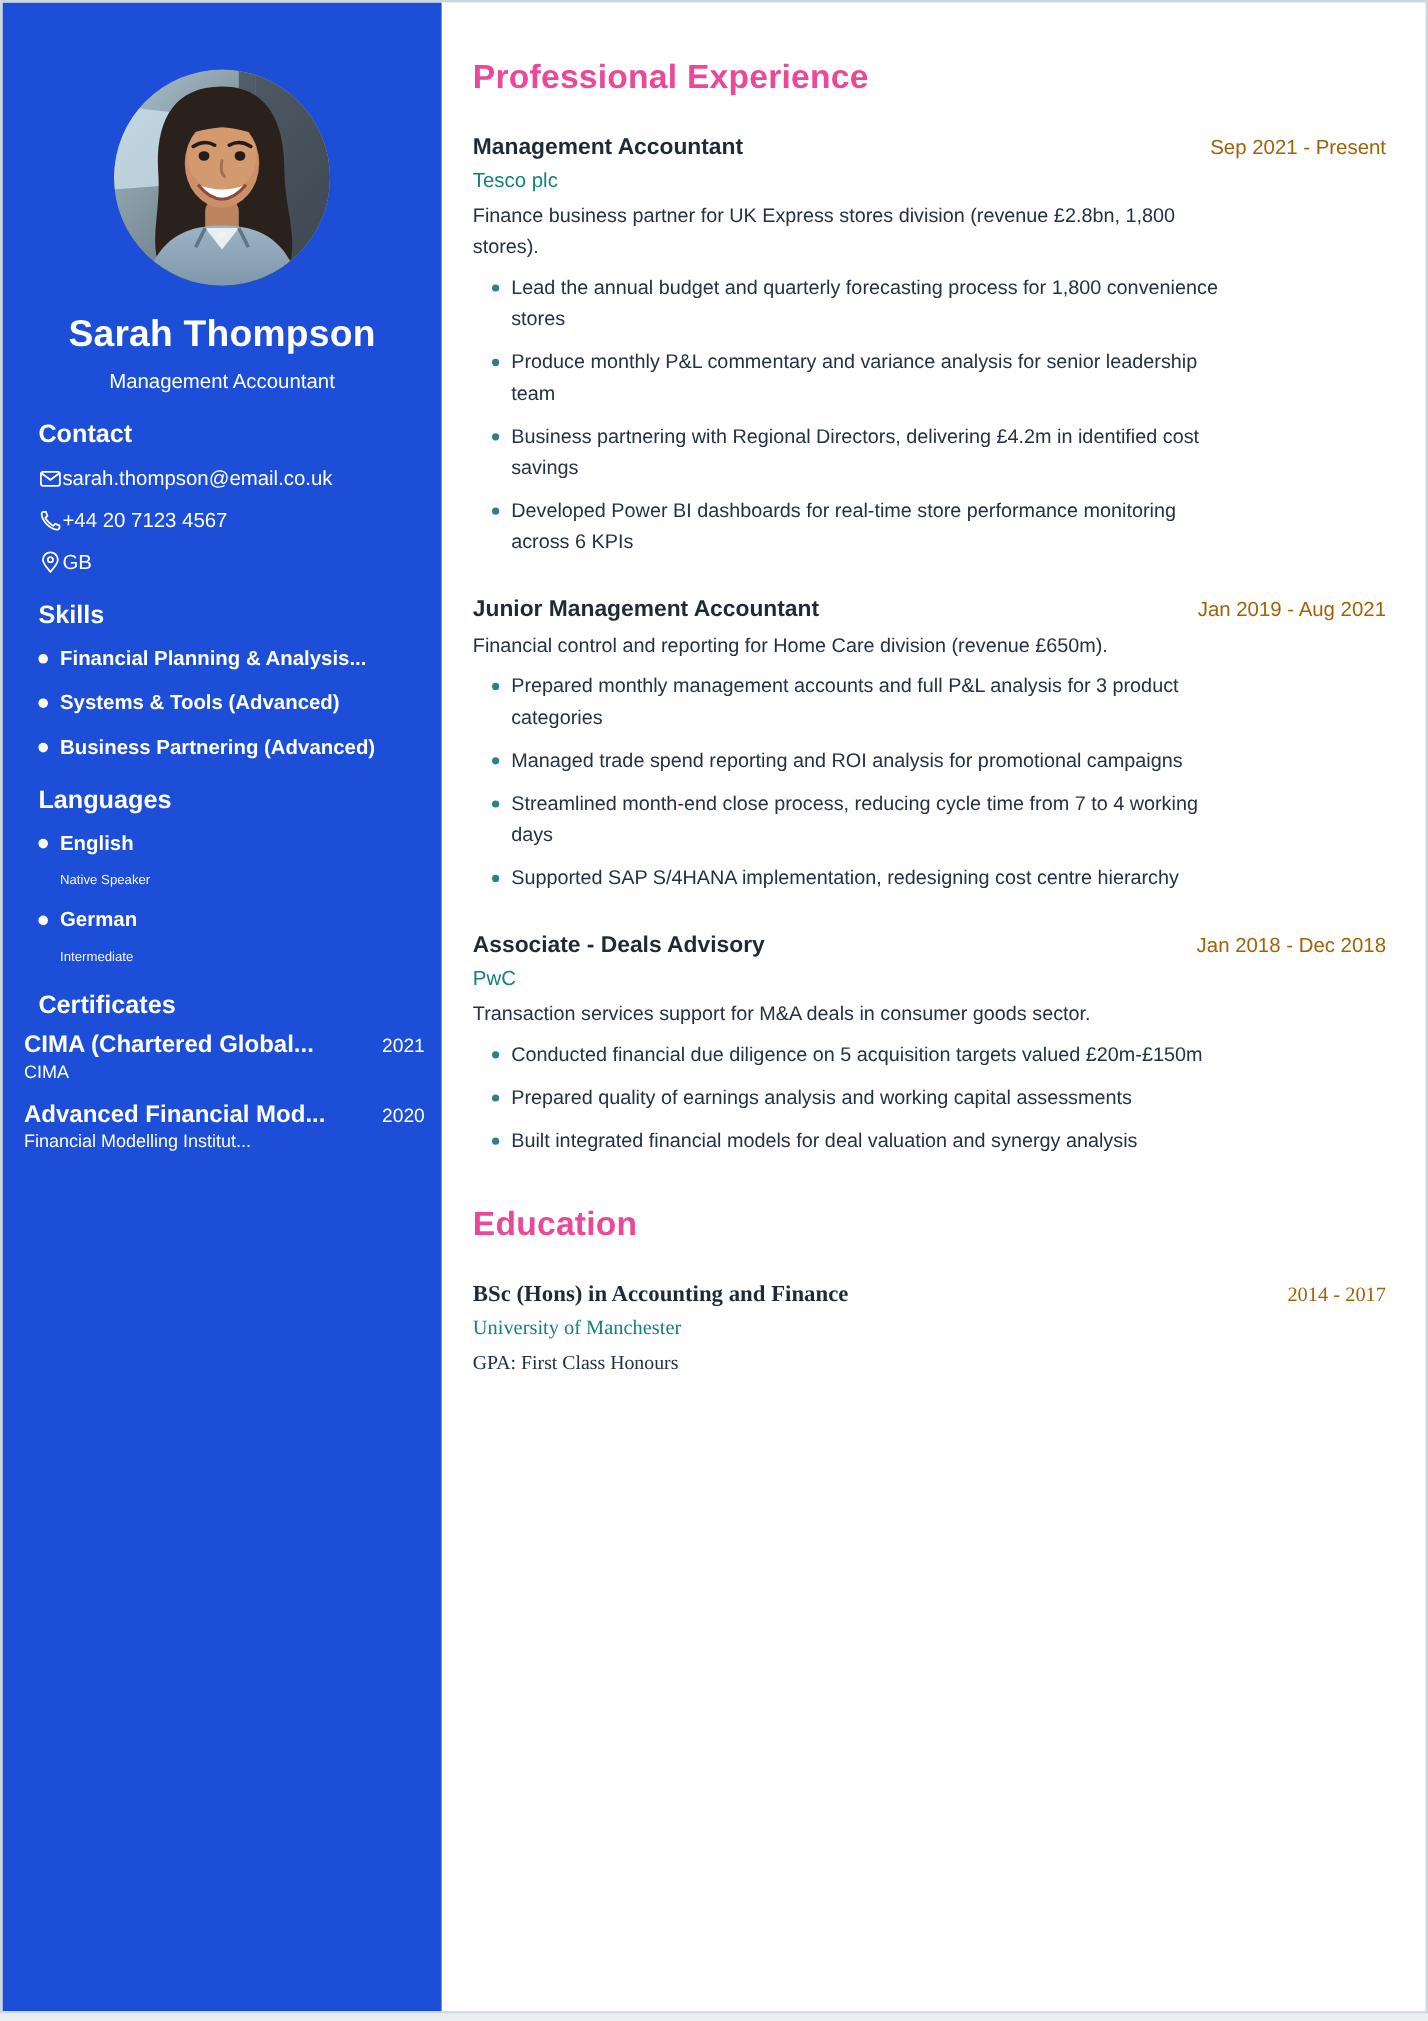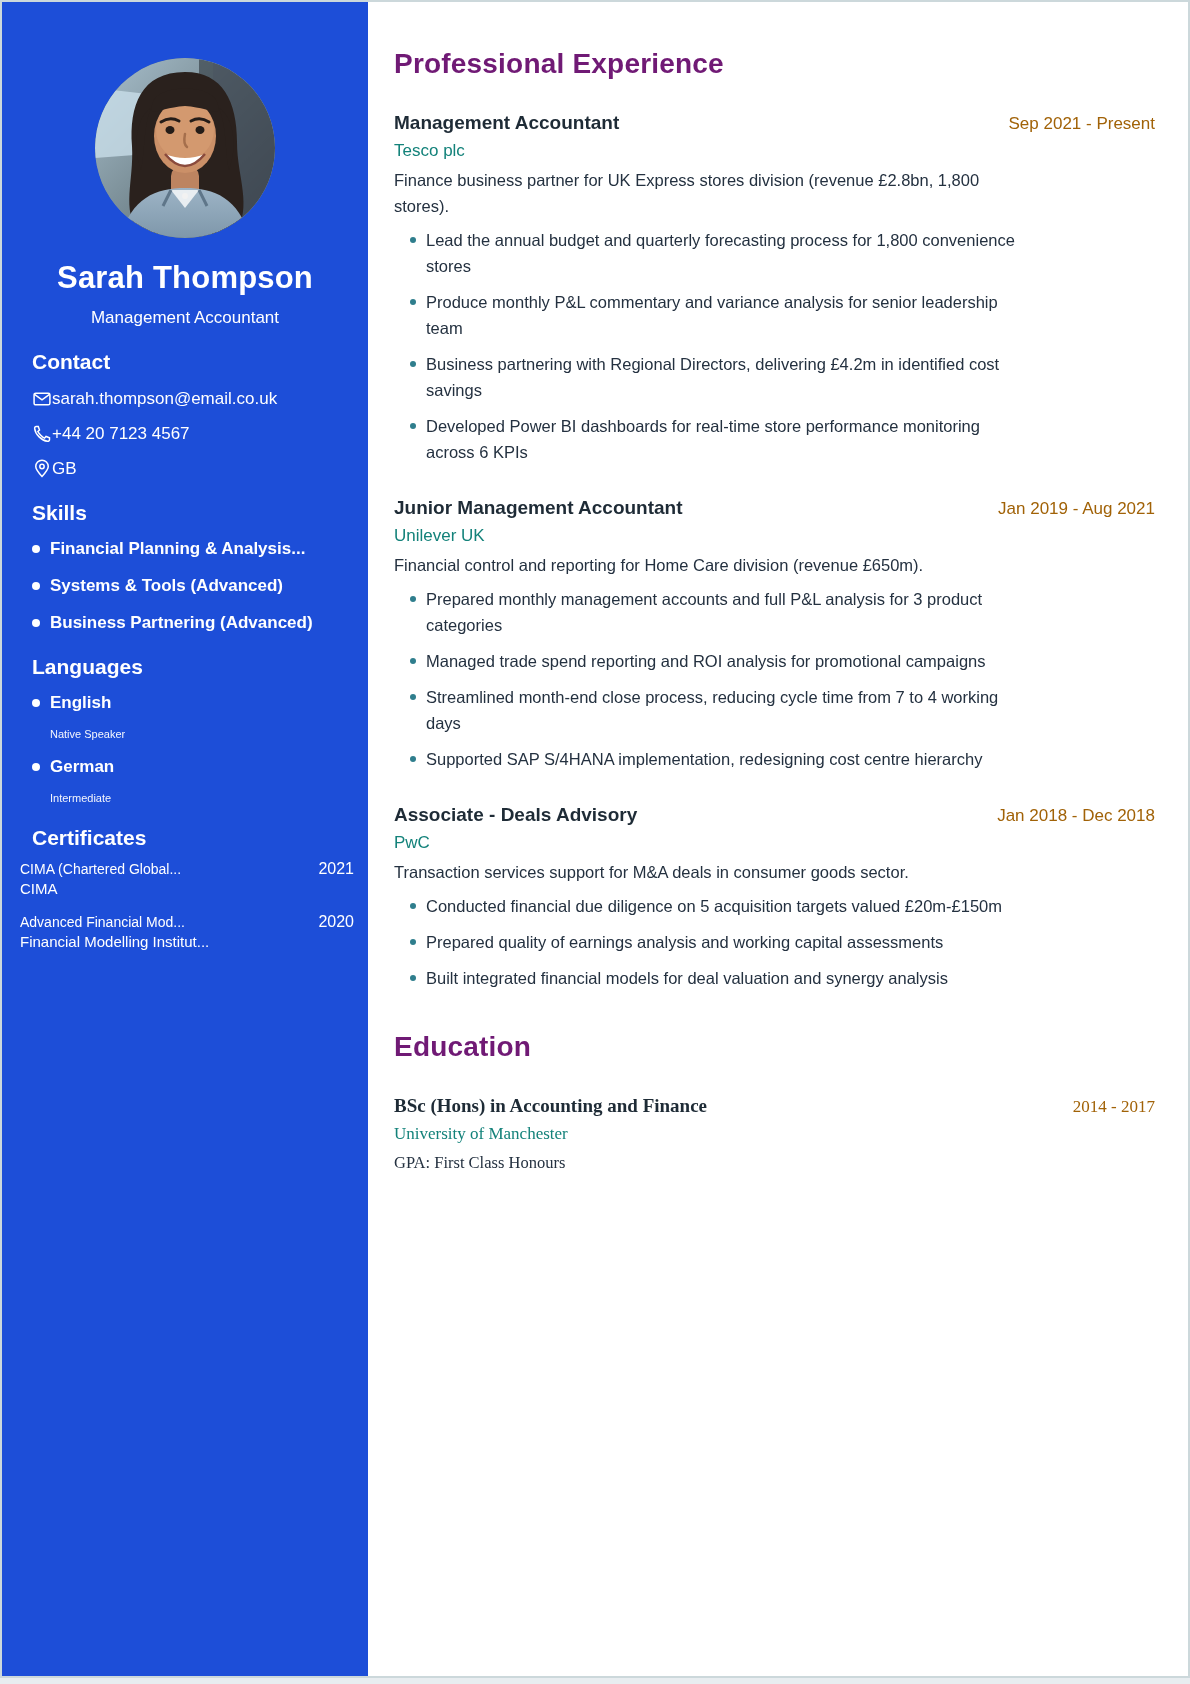--- a/index.html
+++ b/index.html
@@ -86,34 +86,34 @@
   .certs { padding: 0 14px 0 18px; }
   .certs .sb-heading { padding-left: 12px; }
   .cert-item { margin-bottom: 16px; }
   .cert-top {
     display: flex;
     justify-content: space-between;
     align-items: baseline;
     gap: 8px;
     white-space: nowrap;
   }
-  .cert-title { font-size: 14px; font-weight: 400; }
+  .cert-title { font-size: 20px; font-weight: 700; }
   .cert-year { font-size: 16px; font-weight: 400; }
   .cert-issuer { font-size: 15px; margin-top: 2px; }
 
   
   .main {
     flex: 1 1 auto;
     padding: 46px 33px 0 26px;
     color: #243140;
   }
   .main-heading {
     font-size: 28px;
     font-weight: 700;
-    color: #701a75;
+    color: #ec4899;
     letter-spacing: 0.2px;
   }
   .job { margin-top: 32px; }
   .job-head {
     display: flex;
     justify-content: space-between;
     align-items: baseline;
   }
   .job-title {
     font-size: 19px;
@@ -304,21 +304,20 @@
         <li>Business partnering with Regional Directors, delivering £4.2m in identified cost savings</li>
         <li>Developed Power BI dashboards for real-time store performance monitoring across 6 KPIs</li>
       </ul>
     </section>
 
     <section class="job">
       <div class="job-head">
         <span class="job-title">Junior Management Accountant</span>
         <span class="job-dates">Jan 2019 - Aug 2021</span>
       </div>
-      <div class="job-company">Unilever UK</div>
       <p class="job-summary">Financial control and reporting for Home Care division (revenue £650m).</p>
       <ul class="job-bullets">
         <li>Prepared monthly management accounts and full P&amp;L analysis for 3 product categories</li>
         <li>Managed trade spend reporting and ROI analysis for promotional campaigns</li>
         <li>Streamlined month-end close process, reducing cycle time from 7 to 4 working days</li>
         <li>Supported SAP S/4HANA implementation, redesigning cost centre hierarchy</li>
       </ul>
     </section>
 
     <section class="job">

